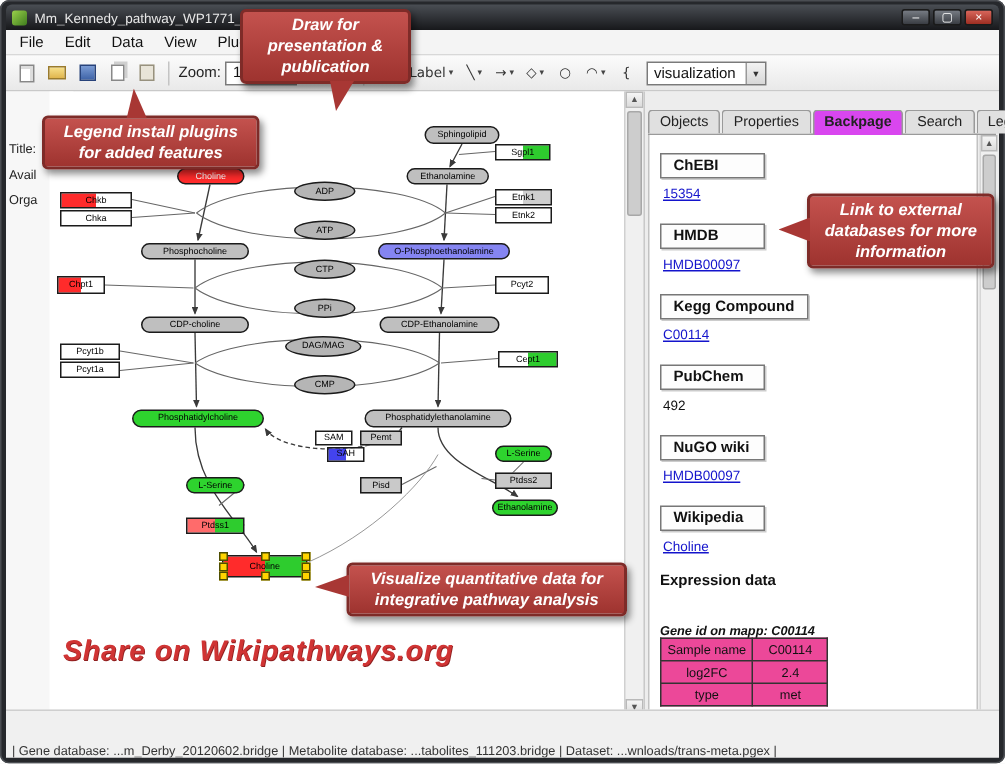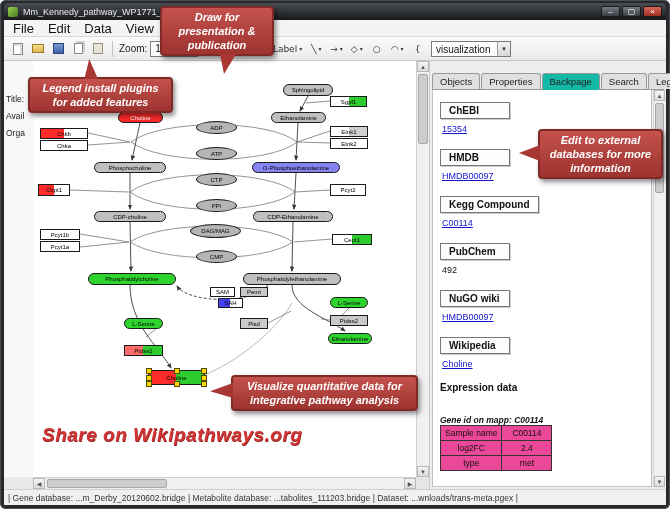--- a/index.html
+++ b/index.html
@@ -8,21 +8,21 @@
   
   .titlebar{position:absolute;left:4px;top:3px;right:4px;height:17px;display:flex;align-items:center;padding:0 4px;background:linear-gradient(#4a4e54,#17181b);border-radius:4px 4px 0 0;}
   .app-icon{width:10px;height:10px;border-radius:2px;background:linear-gradient(135deg,#9ad14b,#3f7d1e);margin-right:5px;flex:0 0 auto;}
   .title{color:#e8e8e8;font-size:9px;white-space:nowrap;overflow:hidden;text-overflow:ellipsis;width:330px;}
   .winbtns{margin-left:auto;display:flex;gap:2px;}
   .wbtn{width:19px;height:11px;border:1px solid #1a1a1a;border-radius:2px;background:linear-gradient(#777c84,#3a3d43);color:#fff;font-size:8px;line-height:9px;text-align:center;}
   .wbtn.close{background:linear-gradient(#d9675c,#9e2e22);}
   
   .client{position:absolute;left:4px;top:20px;right:4px;bottom:4px;background:#f0f0f0;}
   .menubar{position:absolute;left:0;right:0;top:0;height:17px;background:#f4f4f4;border-bottom:1px solid #d8d8d8;display:flex;align-items:center;padding-left:2px;}
-  .menu-item{font-size:13px;color:#111;padding:2px 7px;}
+  .menu-item{font-size:10px;color:#111;padding:2px 7px;}
   .toolbar{position:absolute;left:0;right:0;top:17px;height:24px;background:linear-gradient(#fbfbfb,#e9e9e9);border-bottom:1px solid #c9c9c9;display:flex;align-items:center;padding-left:4px;}
   .tbtn{height:18px;min-width:18px;display:inline-flex;align-items:center;justify-content:center;margin:0 1px;border:1px solid transparent;border-radius:2px;background:transparent;}
   .tbtn.glyph{font-size:9px;color:#333;padding:0 2px;font-family:"DejaVu Sans",sans-serif;}
   .tbtn .dd{font-size:6px;color:#444;margin-left:2px;}
   .sep{width:1px;height:16px;background:#c4c4c4;margin:0 4px;}
   .fic{display:inline-block;}
   .new-file-icon{width:10px;height:12px;background:#fff;border:1px solid #888;box-shadow:inset -2px 2px 0 #ddd;}
   .open-folder-icon{width:12px;height:9px;background:linear-gradient(#f7e08a,#e0b64e);border:1px solid #9a7b2d;}
   .save-icon{width:11px;height:11px;background:linear-gradient(#7a9bd4,#3f64a8);border:1px solid #27427a;}
   .copy-icon{width:9px;height:11px;background:#fff;border:1px solid #888;box-shadow:2px -2px 0 #cfcfcf;}
@@ -51,33 +51,33 @@
   
   .vscroll{position:absolute;left:412px;top:0;width:13px;bottom:12px;background:#f0f0f0;border-left:1px solid #d0d0d0;}
   .hscroll{position:absolute;left:29px;height:12px;bottom:0;width:383px;background:#f0f0f0;border-top:1px solid #d0d0d0;}
   .sb-arrow{position:absolute;width:12px;height:11px;background:linear-gradient(#f5f5f5,#dcdcdc);border:1px solid #b9b9b9;color:#555;font-size:6px;line-height:10px;text-align:center;}
   .thumb{position:absolute;background:#cdcdcd;border:1px solid #a8a8a8;border-radius:2px;}
   .corner{position:absolute;left:412px;bottom:0;width:13px;height:12px;background:#e6e6e6;}
   
   .rightpanel{position:absolute;left:425px;right:0;top:0;bottom:0;background:#ededed;border-left:1px solid #c9c9c9;}
   .tabs{position:absolute;left:2px;right:2px;top:12px;height:17px;display:flex;align-items:flex-end;border-bottom:1px solid #9a9a9a;}
   .tab{font-size:9.5px;color:#222;background:#e0e0e0;border:1px solid #9a9a9a;border-bottom:none;border-radius:3px 3px 0 0;padding:2px 7px;margin-right:1px;}
-  .tab.active{background:#14b8a6;position:relative;top:1px;padding-bottom:3px;}
+  .tab.active{background:#d946ef;position:relative;top:1px;padding-bottom:3px;font-weight:bold;}
   .tabcontent{position:absolute;left:2px;right:14px;top:29px;bottom:2px;background:#ffffff;border:1px solid #c2c2c2;border-top:none;overflow:hidden;padding:10px 0 0 7px;}
   .bp-section{margin:0 0 13px 0;}
   .bp-header{display:inline-block;border:1px solid #777;background:#fdfdfd;box-shadow:1px 1px 0 #ccc;padding:2px 8px;font-weight:bold;font-size:10px;color:#111;min-width:70px;}
   .bp-link{display:block;margin:5px 0 0 2px;color:#1414cc;text-decoration:underline;font-size:9px;width:max-content;}
   .bp-plain{display:block;margin:5px 0 0 2px;color:#111;font-size:9px;}
   .expr-title{font-weight:bold;font-size:10px;color:#111;margin-top:4px;}
   .geneid{font-weight:bold;font-size:8.5px;color:#111;margin-top:22px;font-style:italic;}
   table.expr{border-collapse:collapse;margin-top:0;background:#ec4899;}
   table.expr td{border:1px solid #333;font-size:8.5px;padding:2px 4px;text-align:center;min-width:50px;color:#111;}
   .rp-scroll{position:absolute;right:1px;top:29px;bottom:2px;width:12px;background:#f0f0f0;border-left:1px solid #d6d6d6;}
   
-  .statusbar{position:absolute;left:0;right:0;bottom:0;height:16px;background:#f0f0f0;border-top:1px solid #cfcfcf;display:flex;align-items:center;padding-left:4px;}
+  .statusbar{position:absolute;left:0;right:0;bottom:0;height:32px;background:#f0f0f0;border-top:1px solid #cfcfcf;display:flex;align-items:flex-end;padding-left:4px;}
   .status-text{font-size:8.5px;color:#333;white-space:nowrap;overflow:hidden;}
   
   .callout{position:absolute;z-index:60;background:linear-gradient(#c4524e,#9e332f);border:2px solid #7e2b28;border-radius:4px;color:#fff;font-weight:bold;font-style:italic;font-size:11px;line-height:14px;text-align:center;padding:2px 4px;box-shadow:2px 3px 5px rgba(0,0,0,0.45);}
   .spike{position:absolute;background:#a83734;}
   .co-top{left:160px;top:6px;width:114px;}
   .co-top .spike{left:58px;top:100%;width:16px;height:20px;clip-path:polygon(0 0,100% 0,25% 100%);}
   .co-left{left:28px;top:77px;width:145px;}
   .co-left .spike{left:52px;top:-20px;width:16px;height:20px;clip-path:polygon(15% 100%,100% 100%,45% 0);}
   .co-right{left:538px;top:129px;width:125px;}
   .co-right .spike{left:-21px;top:14px;width:21px;height:16px;clip-path:polygon(100% 0,100% 100%,0 50%);}
@@ -408,21 +408,21 @@
 
   <div class="callout co-top">
     <span>Draw for presentation &amp; publication</span>
     <span class="spike"></span>
   </div>
   <div class="callout co-left">
     <span>Legend install plugins for added features</span>
     <span class="spike"></span>
   </div>
   <div class="callout co-right">
-    <span>Edit to external databases for more information</span>
+    <span>Link to external databases for more information</span>
     <span class="spike"></span>
   </div>
   <div class="callout co-bottom">
     <span>Visualize quantitative data for integrative pathway analysis</span>
     <span class="spike"></span>
   </div>
   <div class="share">Share on Wikipathways.org</div>
 
 </div>
 

